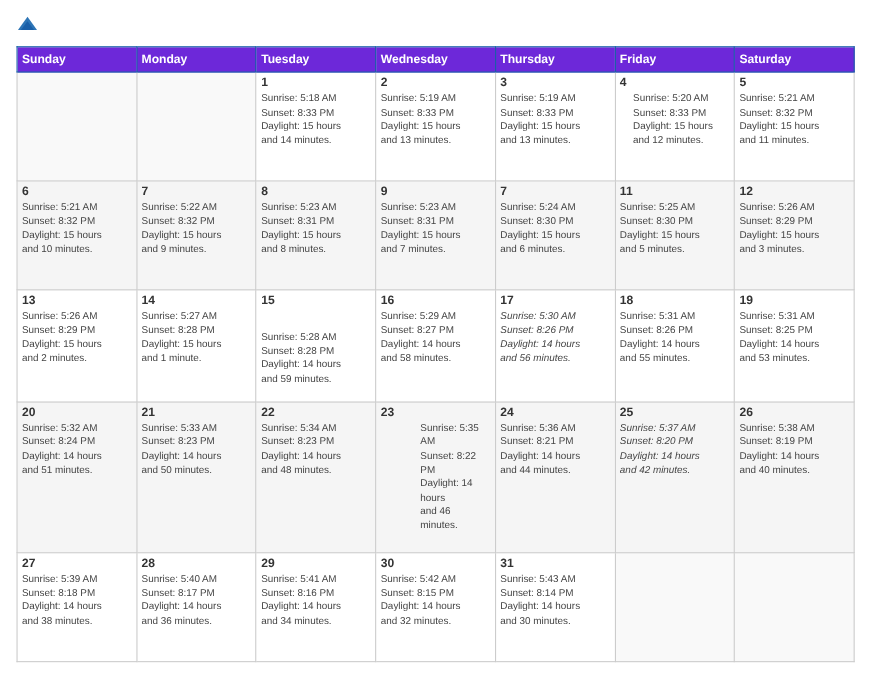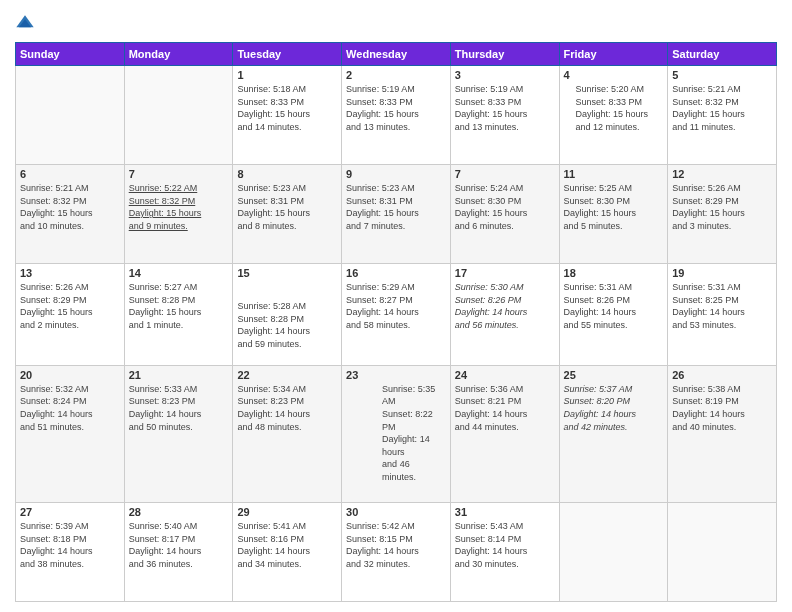--- a/index.html
+++ b/index.html
@@ -186,21 +186,21 @@
         <tr>
           <td>
             <span class="day-number">6</span>
             <div class="day-info" style="white-space: pre-line;">Sunrise: 5:21 AM
 Sunset: 8:32 PM
 Daylight: 15 hours
 and 10 minutes.</div>
           </td>
           <td>
             <span class="day-number">7</span>
-            <div class="day-info" style="white-space: pre-line; text-decoration: underline;">Sunrise: 5:22 AM
+            <div class="day-info" style="white-space: pre-line;">Sunrise: 5:22 AM
 Sunset: 8:32 PM
 Daylight: 15 hours
 and 9 minutes.</div>
           </td>
           <td>
             <span class="day-number">8</span>
             <div class="day-info" style="white-space: pre-line;">Sunrise: 5:23 AM
 Sunset: 8:31 PM
 Daylight: 15 hours
 and 8 minutes.</div>

